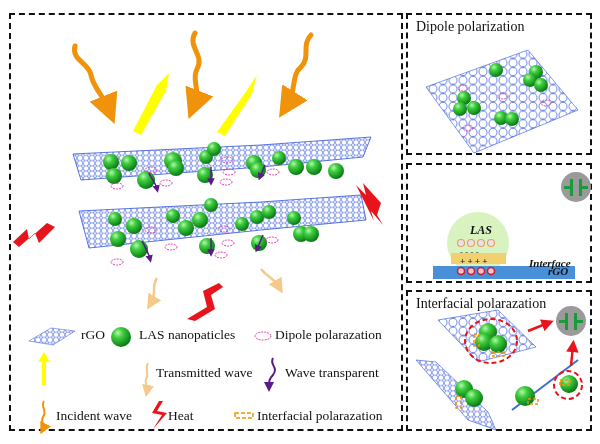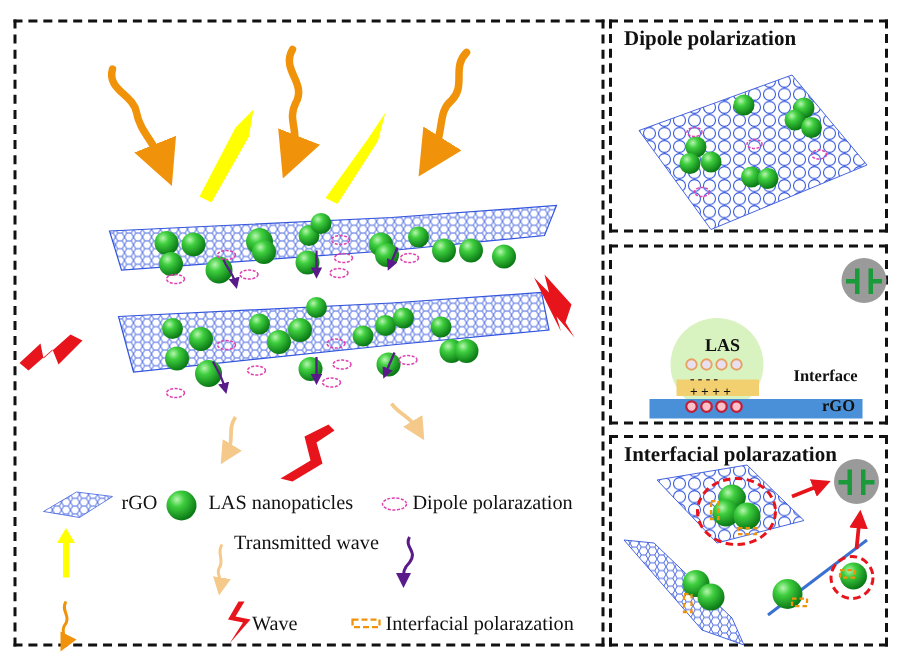--- a/index.html
+++ b/index.html
@@ -2,24 +2,24 @@
 <html><head>
 <meta charset="utf-8">
 <style>
   html,body{margin:0;padding:0;background:#fff;}
   body{width:600px;height:444px;position:relative;overflow:hidden;font-family:"Liberation Serif","DejaVu Serif",serif;color:#111;}
   .panel{position:absolute;border:2.5px dashed #111;box-sizing:border-box;}
   #main{left:9px;top:13px;width:394px;height:418px;}
   #p1{left:406px;top:13px;width:186px;height:142px;}
   #p2{left:406px;top:163px;width:186px;height:120px;}
   #p3{left:406px;top:290px;width:186px;height:141px;}
-  .ptitle{position:absolute;left:8px;top:4px;font-size:14px;white-space:nowrap;font-weight:bold;}
+  .ptitle{position:absolute;left:8px;top:4px;font-size:14px;white-space:nowrap;}
   svg{position:absolute;left:0;top:0;overflow:visible;}
   .leg{position:absolute;font-size:13.5px;white-space:nowrap;}
-  .bold{font-weight:bold;}
+  .bold{font-weight:bold;font-style:italic;}
 </style>
 </head>
 <body>
 
 <svg width="0" height="0" style="position:absolute">
   <defs>
     <radialGradient id="sph" cx="35%" cy="30%" r="70%">
       <stop offset="0" stop-color="#b9f5b0"></stop>
       <stop offset="0.35" stop-color="#3fcf3f"></stop>
       <stop offset="1" stop-color="#0b7a16"></stop>
@@ -148,22 +148,24 @@
     <polygon points="31,370 31,347 27,347 33,337 39,347 35,347 35,370" fill="#ffff00"></polygon>
     <path d="M137 348 C 133 354, 139 358, 135 364 C 133 368, 137 370, 136 376" fill="none" stroke="#f5c98a" stroke-width="2" marker-end="url(#ahT)"></path>
     <path d="M262 343 C 258 350, 268 352, 262 360 C 258 364, 258 366, 258 372" fill="none" stroke="#5a1a8a" stroke-width="2" marker-end="url(#ahP)"></path>
     <path d="M33 386 C 29 392, 37 396, 32 402 C 29 407, 34 410, 32 414" fill="none" stroke="#f0930a" stroke-width="2" marker-end="url(#ahO)"></path>
     <polygon points="148,386 141,398 151,400 142,414 156,398 146,396 152,386" fill="#e8141b"></polygon>
     <rect x="224" y="398" width="18" height="5" fill="none" stroke="#f0930a" stroke-width="1.5" stroke-dasharray="4 2"></rect>
   </svg>
   <div class="leg" style="left:70px;top:312px">rGO</div>
   <div class="leg" style="left:264px;top:312px">Dipole polarazation</div>
   <div class="leg" style="left:128px;top:312px">LAS nanopaticles</div>
-  <div class="leg" style="left:145px;top:339px">Transmitted wave</div>
-  <div class="leg" style="left:157px;top:393px">Wave</div>
+  <div class="leg" style="left:145px;top:350px">Transmitted wave</div>
+  <div class="leg" style="left:274px;top:350px">Wave transparent</div>
+  <div class="leg" style="left:45px;top:393px">Incident wave</div>
+  <div class="leg" style="left:157px;top:393px">Heat</div>
   <div class="leg" style="left:246px;top:393px">Interfacial polarazation</div>
 </div>
 
 <div id="p1" class="panel">
   <div class="ptitle">Dipole polarization</div>
   <svg width="186" height="142">
     <polygon points="18,72 120,35 170,95 66,138" fill="url(#hexbig)" stroke="#3355dd" stroke-width="0.6"></polygon>
     <g fill="url(#sph)">
       <circle cx="88" cy="55" r="7"></circle>
       <circle cx="128" cy="57" r="7"></circle>
@@ -205,21 +207,21 @@
     <g fill="#ffc0c8" stroke="#c0203a" stroke-width="1.5">
       <circle cx="53" cy="106" r="3.5"></circle>
         <circle cx="63" cy="106" r="3.5"></circle>
         <circle cx="73" cy="106" r="3.5"></circle>
         <circle cx="83" cy="106" r="3.5"></circle>
     </g>
   </svg>
   <div class="leg bold" style="left:62px;top:58px;font-size:12px">LAS</div>
   <div class="leg bold" style="left:52px;top:84px;font-size:9px;line-height:7px">- - - -</div>
   <div class="leg bold" style="left:52px;top:93px;font-size:9px;line-height:7px">+ + + +</div>
-  <div class="leg bold" style="left:121px;top:80px;font-size:11px">Interface</div>
+  <div class="leg bold" style="left:121px;top:92px;font-size:11px">Interface</div>
   <div class="leg bold" style="left:140px;top:100px;font-size:11px">rGO</div>
 </div>
 
 <div id="p3" class="panel">
   <div class="ptitle">Interfacial polarazation</div>
   <svg width="186" height="141">
     <polygon points="30,28 90,18 128,55 70,70" fill="url(#hexbig)" stroke="#3355dd" stroke-width="0.6"></polygon>
     <polygon points="8,68 28,70 80,120 88,138 60,128" fill="url(#hex)" stroke="#3355dd" stroke-width="0.6"></polygon>
     <line x1="104" y1="118" x2="170" y2="68" stroke="#3a70d0" stroke-width="2"></line>
     <g fill="url(#sph)">

